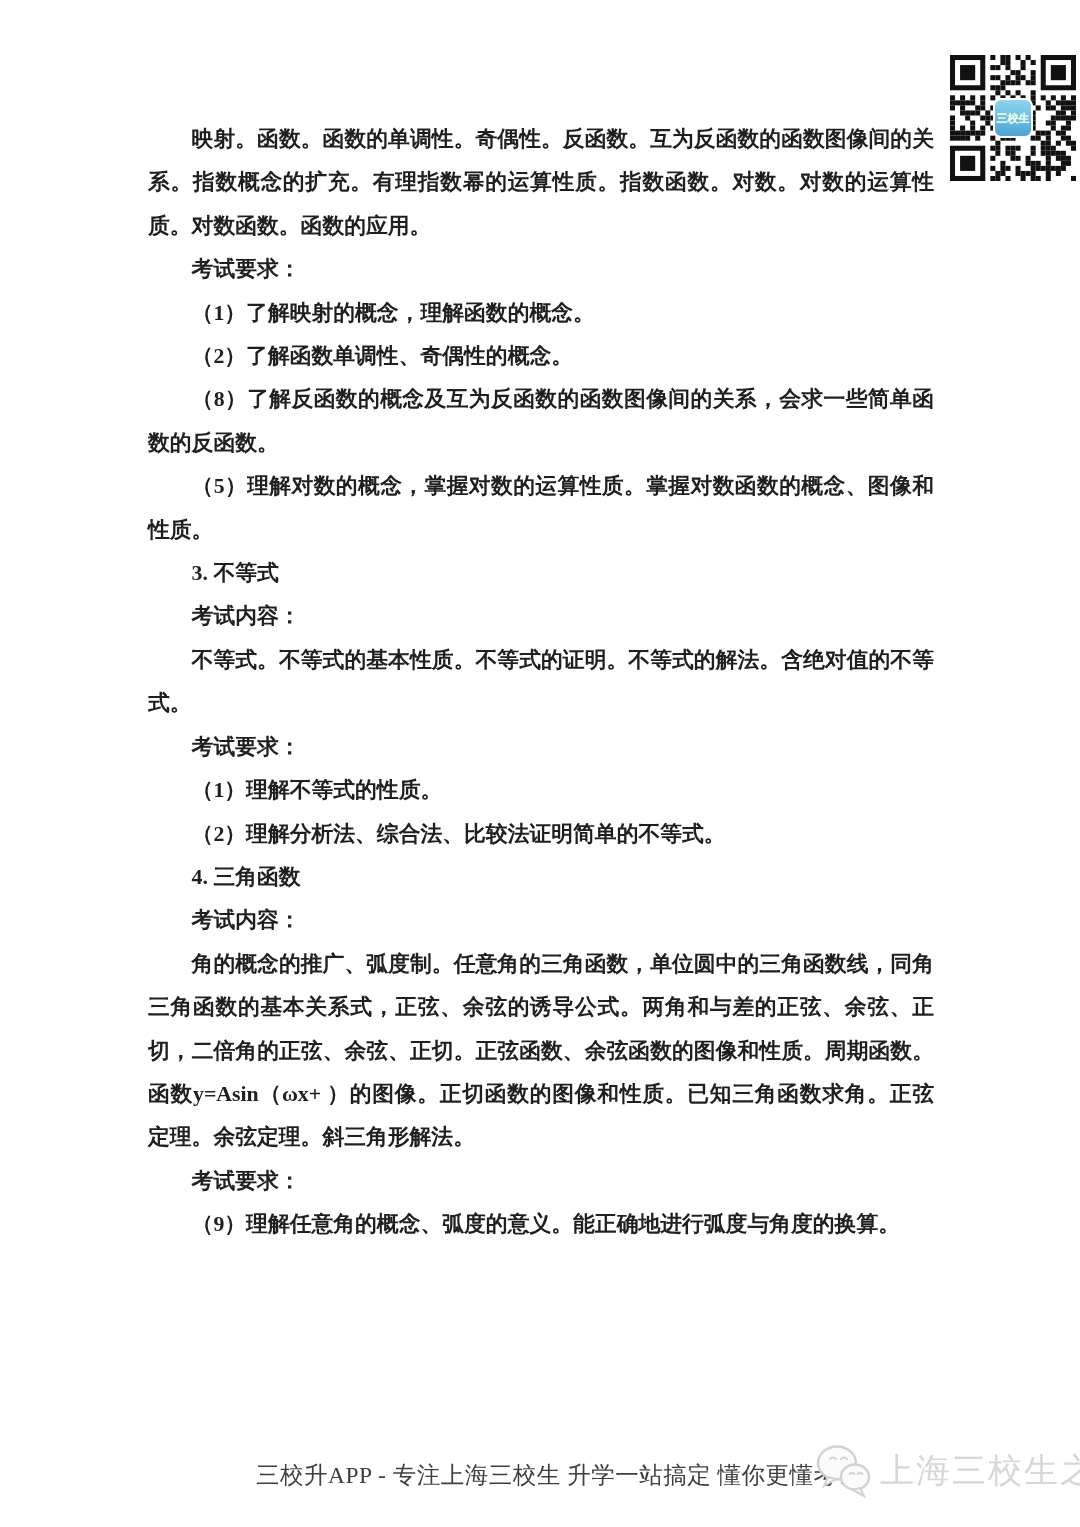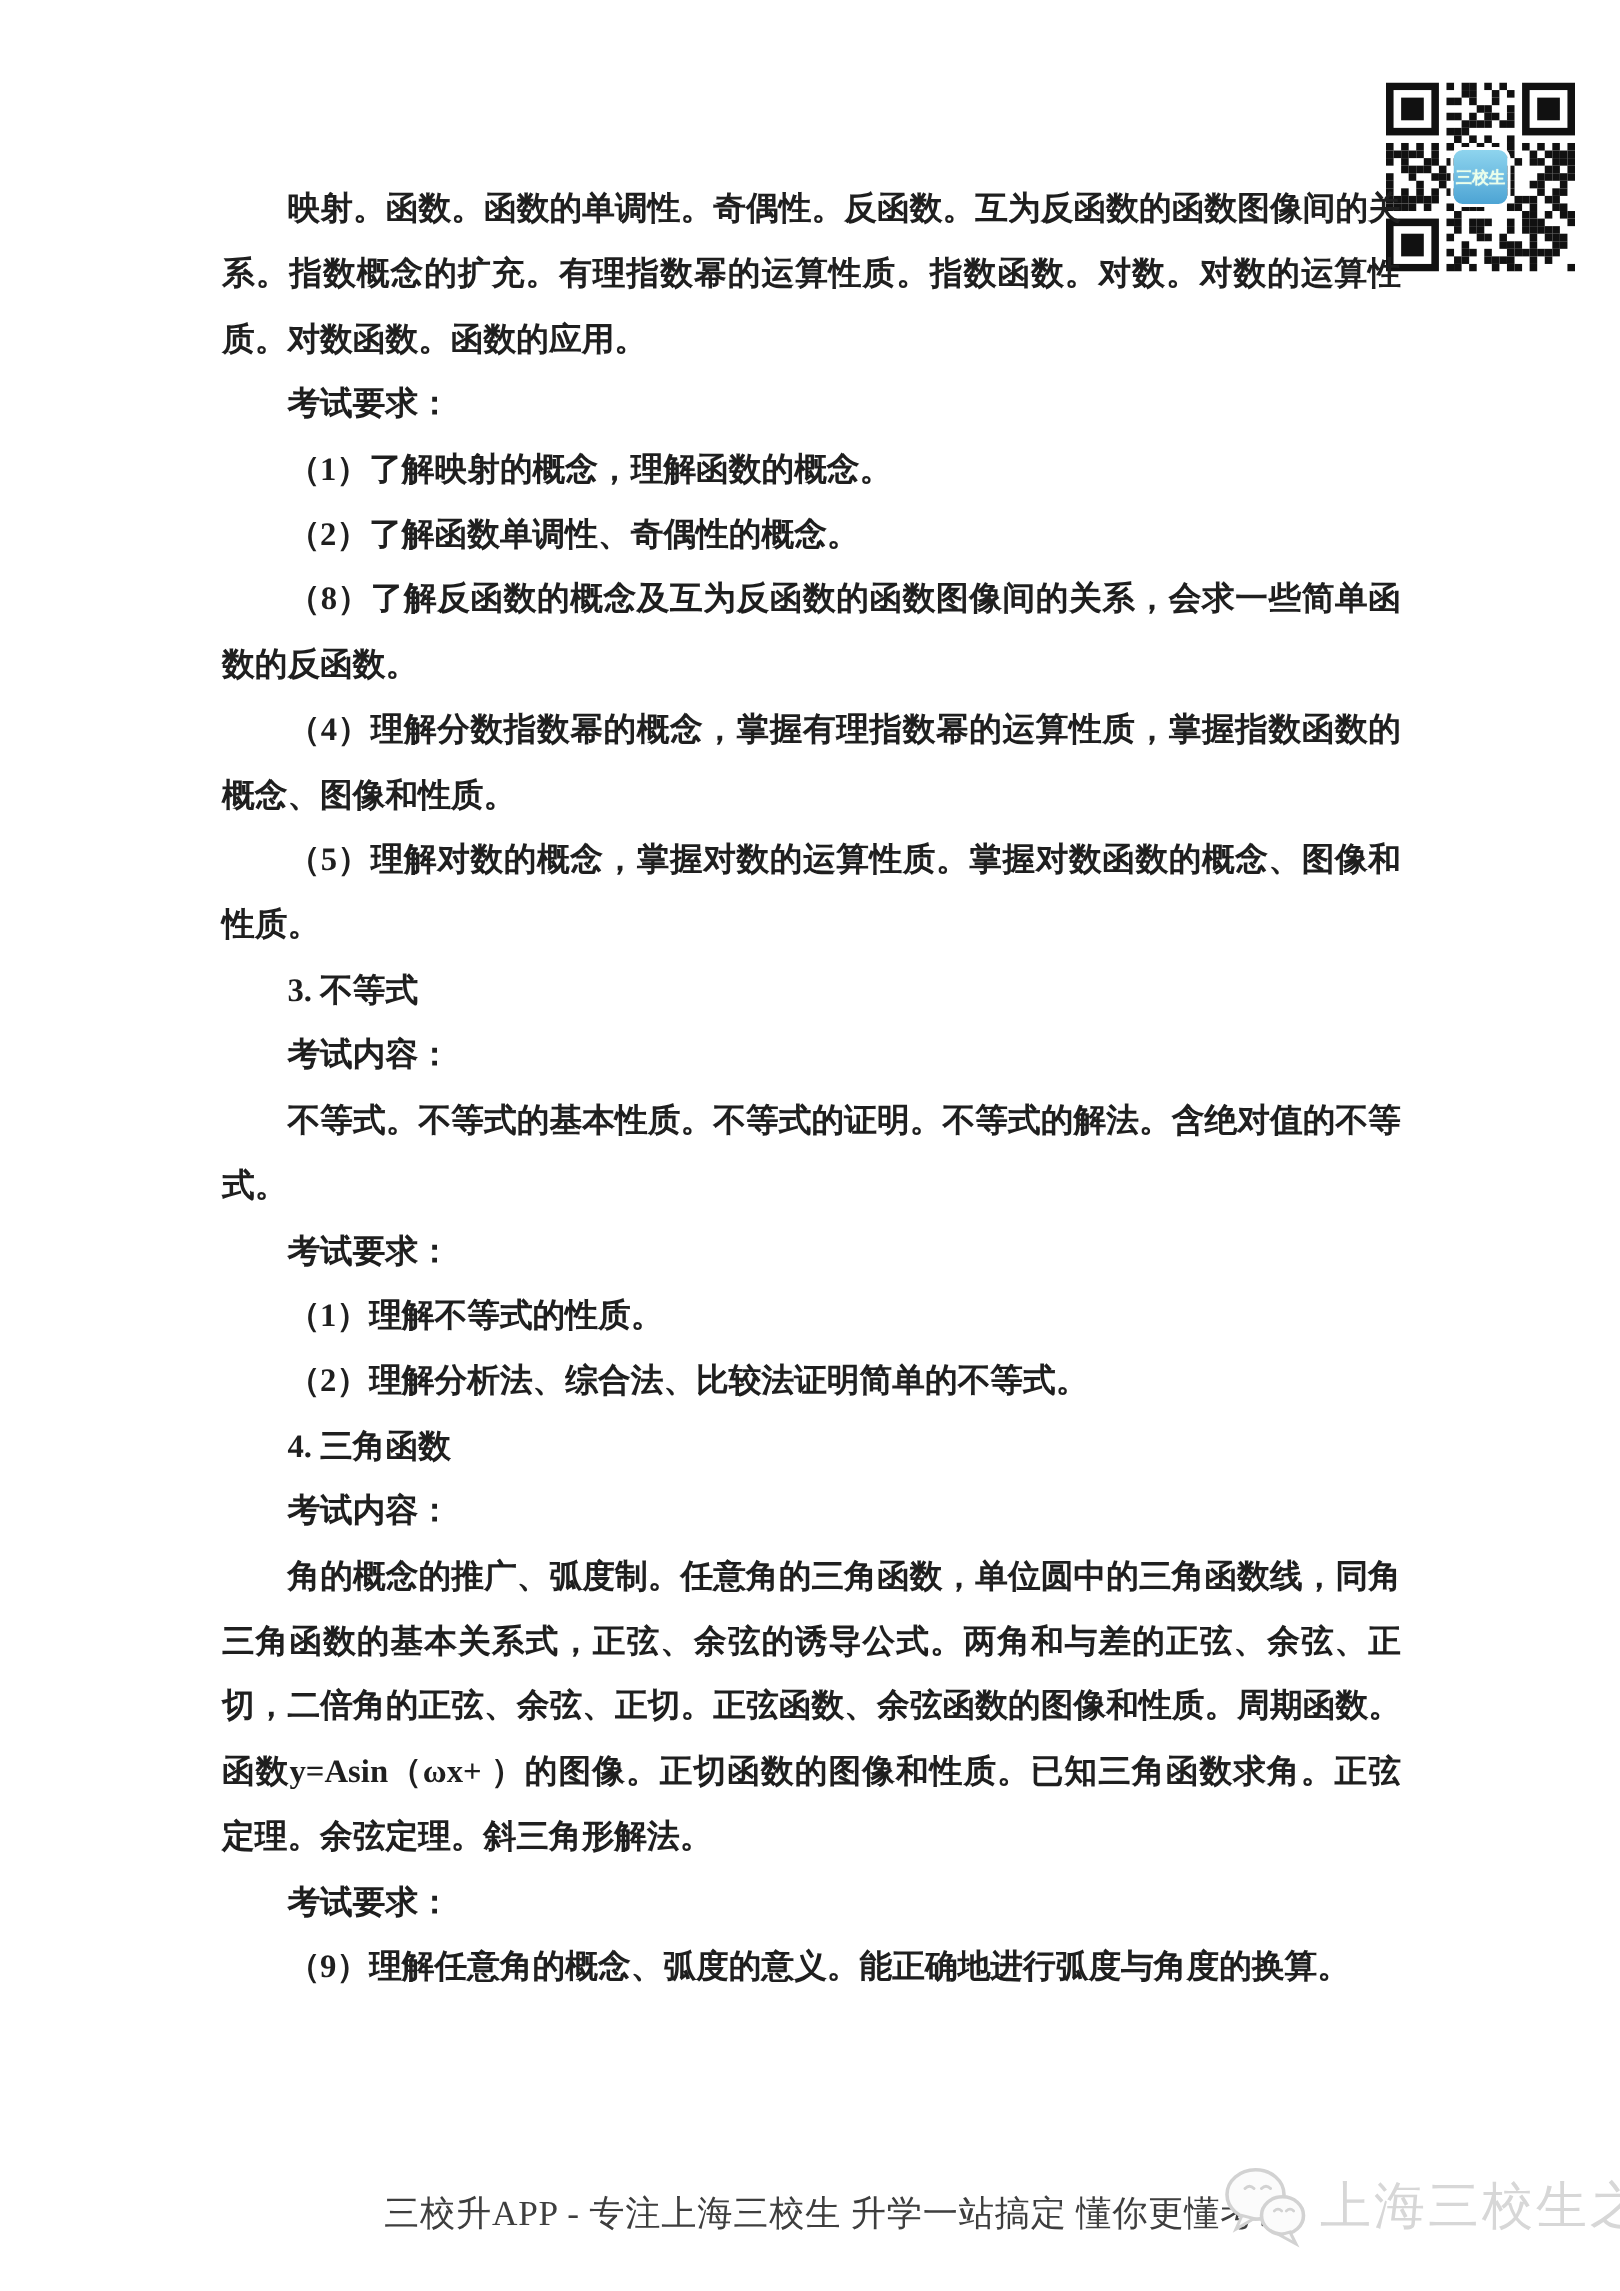--- a/index.html
+++ b/index.html
@@ -21,21 +21,21 @@
     font-size:21.8px;
     line-height:43.4px;
     text-align:justify;
     text-indent:2em;
     word-break:break-all;
     font-weight:bold;
   }
   
   .qr-wrap{
     position:absolute;
-    left:924px; top:55px;
+    left:950px; top:55px;
     width:126px; height:126px;
   }
   .qr-wrap svg{display:block;}
   .qr-badge{
     position:absolute;
     left:50%; top:50%;
     transform:translate(-50%,-50%);
     width:40px; height:40px;
     border-radius:8px;
     background:linear-gradient(180deg,#8ed4ee 0%,#4da4d4 100%);
@@ -294,21 +294,20 @@
     <span>三校生</span>
   </div>
 </div>
 
 <div class="content">
   <p class="para">映射。函数。函数的单调性。奇偶性。反函数。互为反函数的函数图像间的关系。指数概念的扩充。有理指数幂的运算性质。指数函数。对数。对数的运算性质。对数函数。函数的应用。</p>
   <p class="para">考试要求：</p>
   <p class="para">（1）了解映射的概念，理解函数的概念。</p>
   <p class="para">（2）了解函数单调性、奇偶性的概念。</p>
   <p class="para">（8）了解反函数的概念及互为反函数的函数图像间的关系，会求一些简单函数的反函数。</p>
-  <p class="para">（4）理解分数指数幂的概念，掌握有理指数幂的运算性质，掌握指数函数的概念、图像和性质。</p>
   <p class="para">（5）理解对数的概念，掌握对数的运算性质。掌握对数函数的概念、图像和性质。</p>
   <p class="para">3. 不等式</p>
   <p class="para">考试内容：</p>
   <p class="para">不等式。不等式的基本性质。不等式的证明。不等式的解法。含绝对值的不等式。</p>
   <p class="para">考试要求：</p>
   <p class="para">（1）理解不等式的性质。</p>
   <p class="para">（2）理解分析法、综合法、比较法证明简单的不等式。</p>
   <p class="para">4. 三角函数</p>
   <p class="para">考试内容：</p>
   <p class="para">角的概念的推广、弧度制。任意角的三角函数，单位圆中的三角函数线，同角三角函数的基本关系式，正弦、余弦的诱导公式。两角和与差的正弦、余弦、正切，二倍角的正弦、余弦、正切。正弦函数、余弦函数的图像和性质。周期函数。函数y=Asin（ωx+ ）的图像。正切函数的图像和性质。已知三角函数求角。正弦定理。余弦定理。斜三角形解法。</p>

